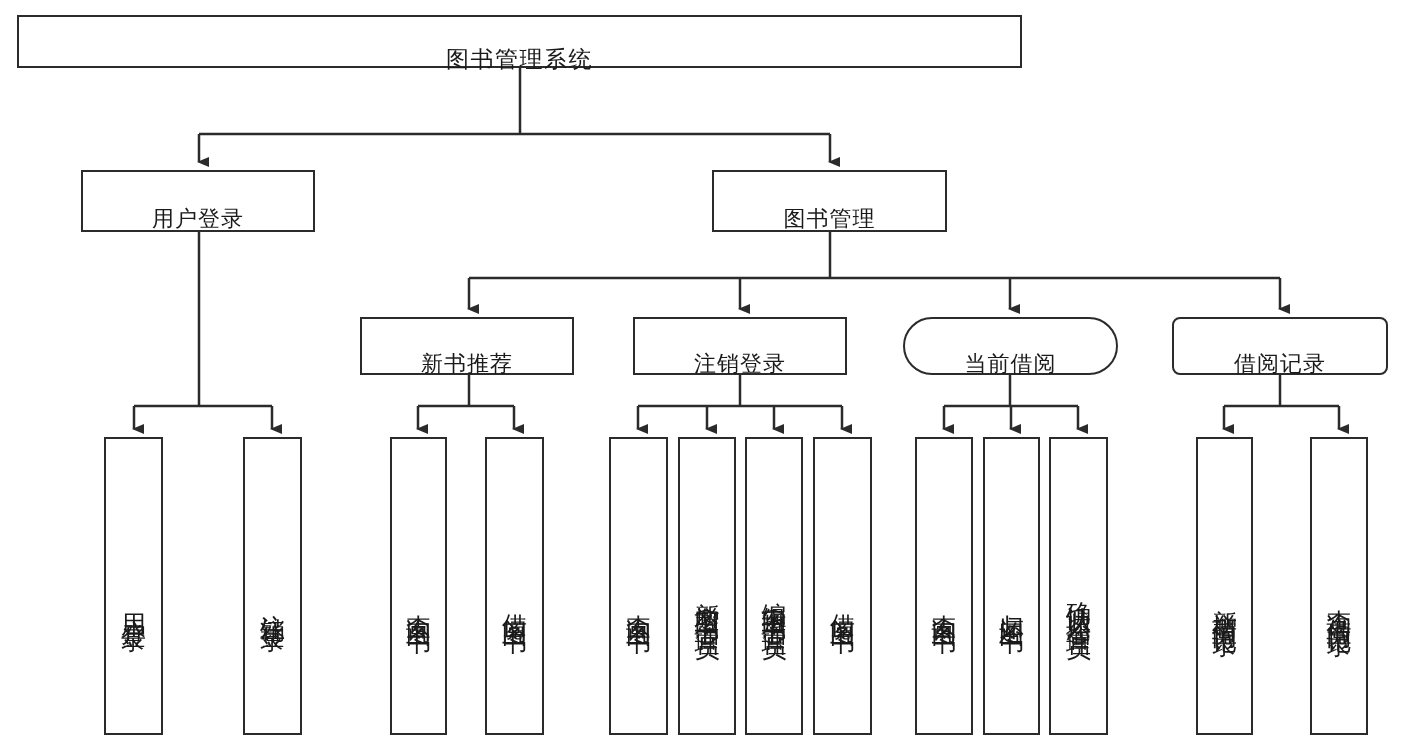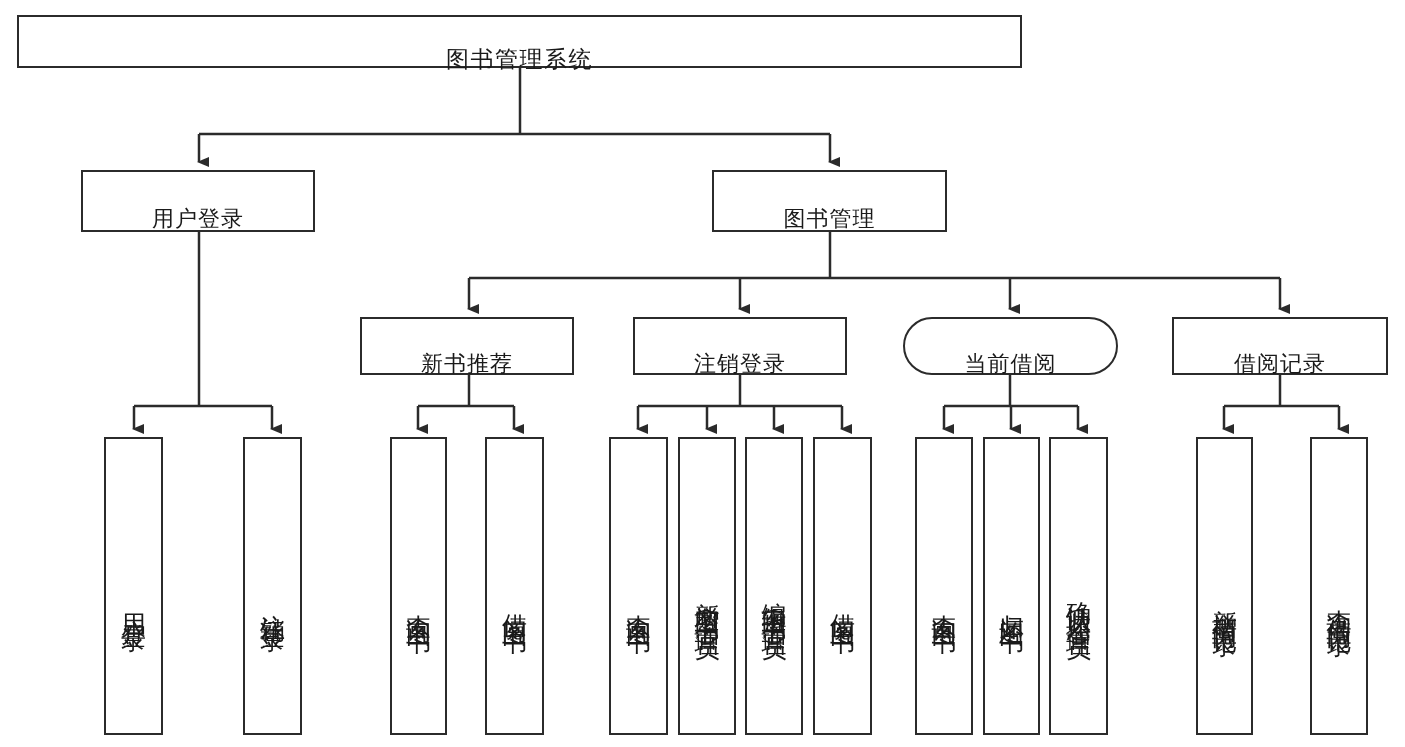--- a/index.html
+++ b/index.html
@@ -144,21 +144,21 @@
 
   <div class="node h" style="left:360px; top:317px; width:214px; height:58px;">
     <span class="lbl">新书推荐</span>
   </div>
   <div class="node h" style="left:633px; top:317px; width:214px; height:58px;">
     <span class="lbl">注销登录</span>
   </div>
   <div class="node h" style="left:903px; top:317px; width:215px; height:58px;border-radius:29px;">
     <span class="lbl">当前借阅</span>
   </div>
-  <div class="node h" style="left:1172px; top:317px; width:216px; height:58px;">
+  <div class="node h" style="left:1172px; top:317px; width:216px; height:58px;border-radius:8px;">
     <span class="lbl">借阅记录</span>
   </div>
 
   <div class="node v" style="left:104px; top:437px; width:59px; height:298px;">
     <span class="lbl">用户登录</span>
   </div>
   <div class="node v" style="left:243px; top:437px; width:59px; height:298px;">
     <span class="lbl">注销登录</span>
   </div>
 

